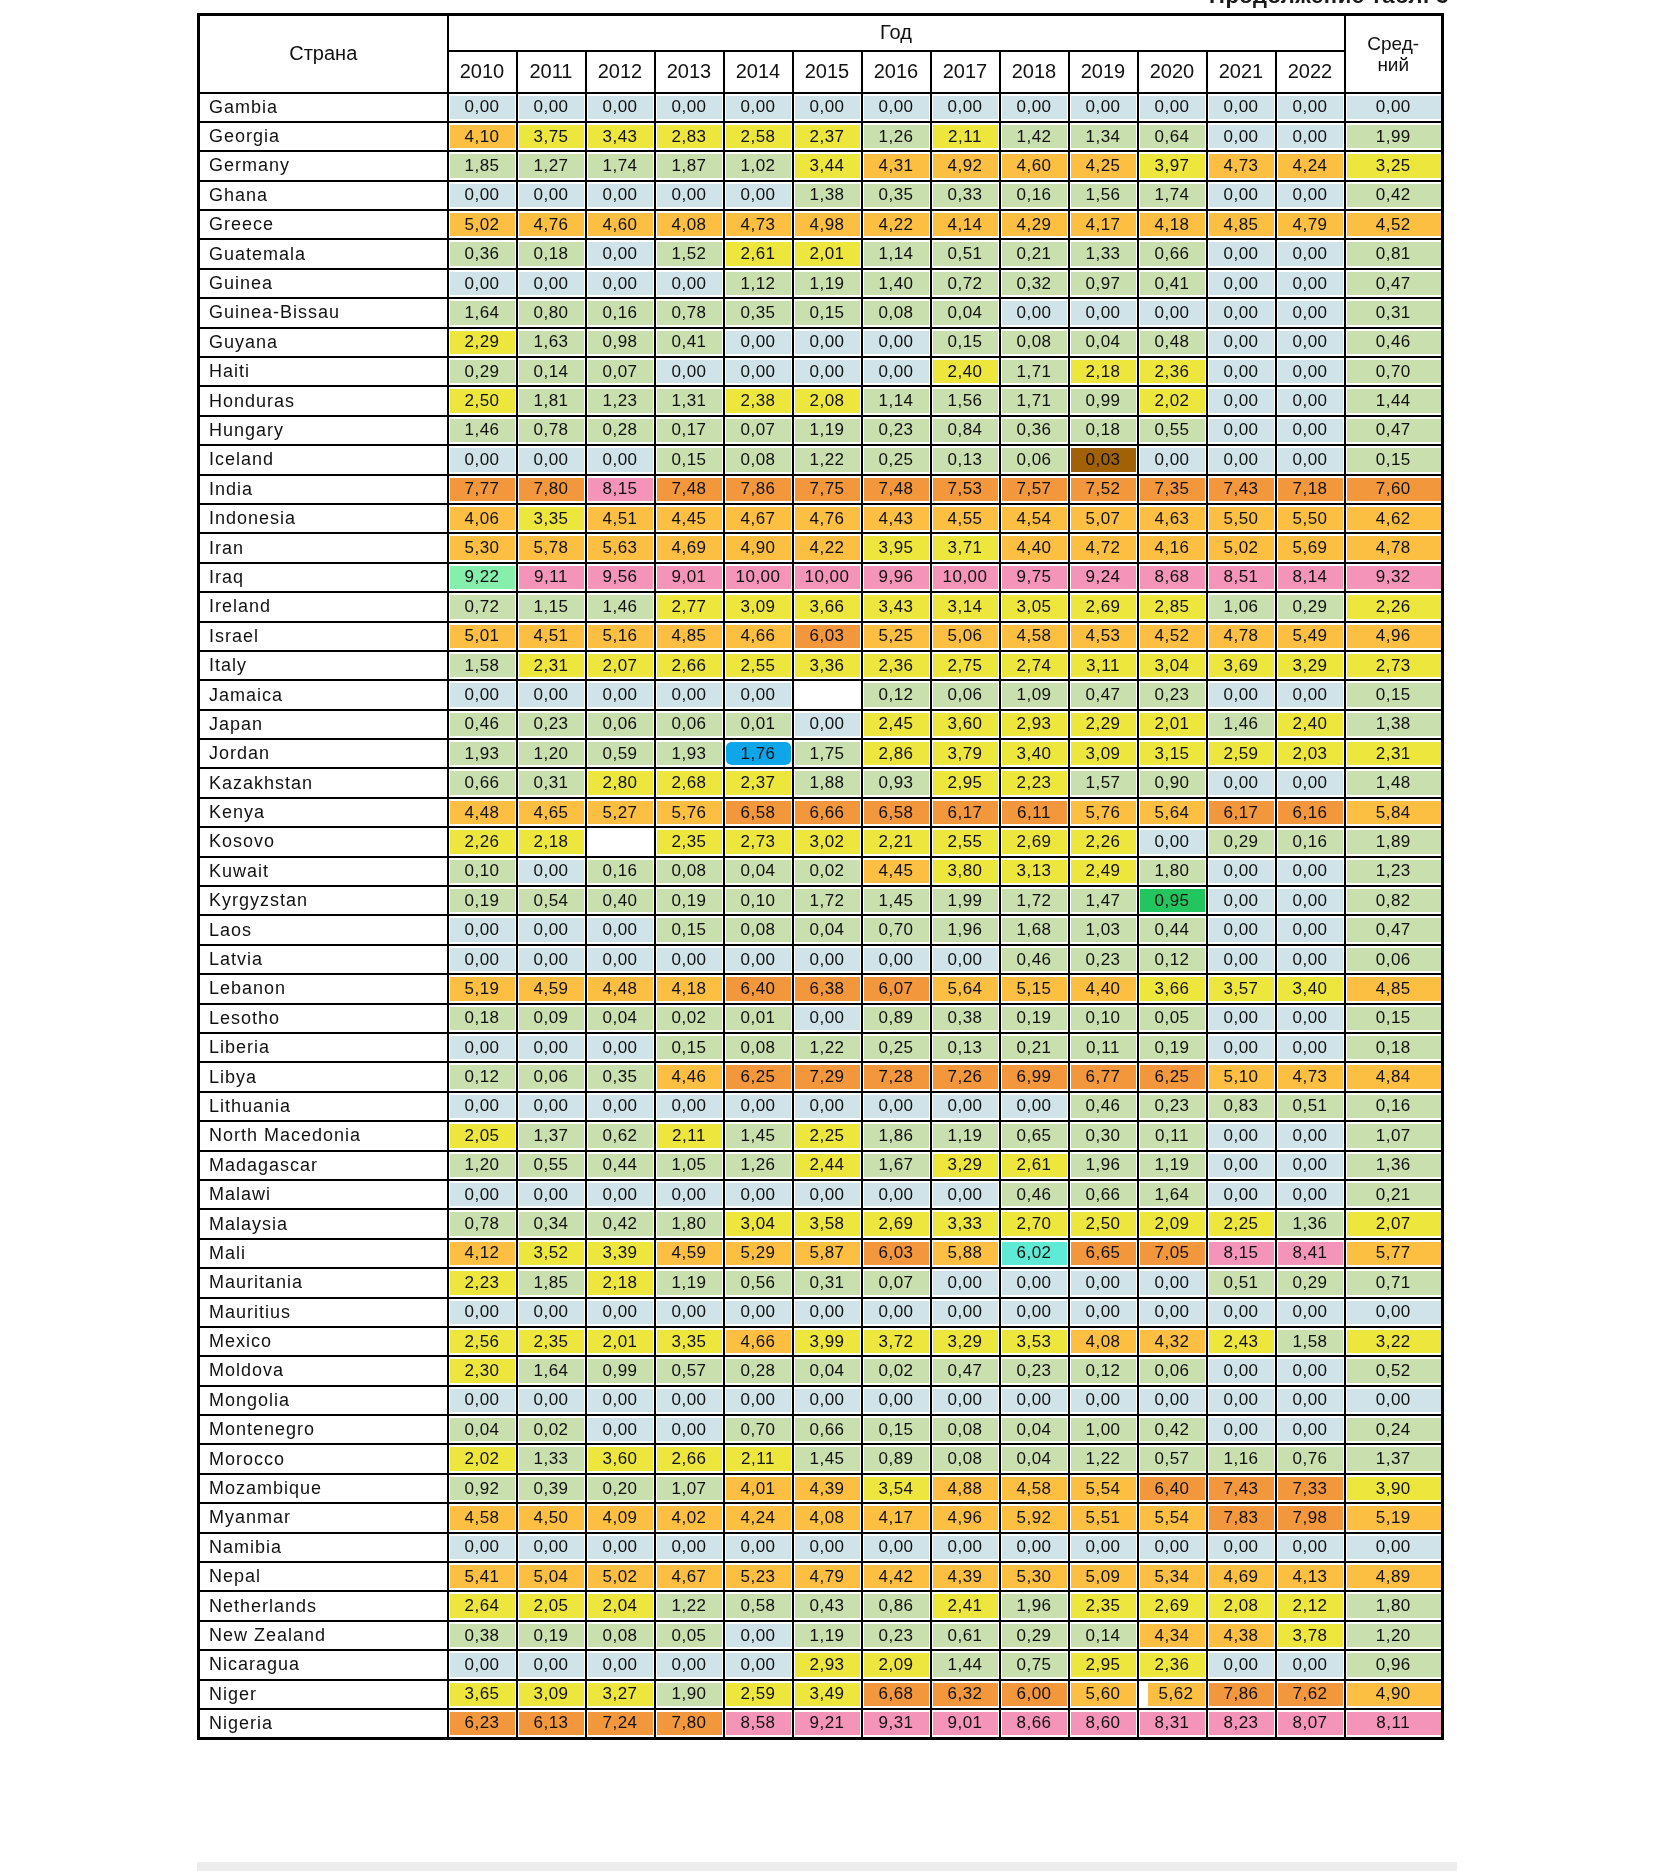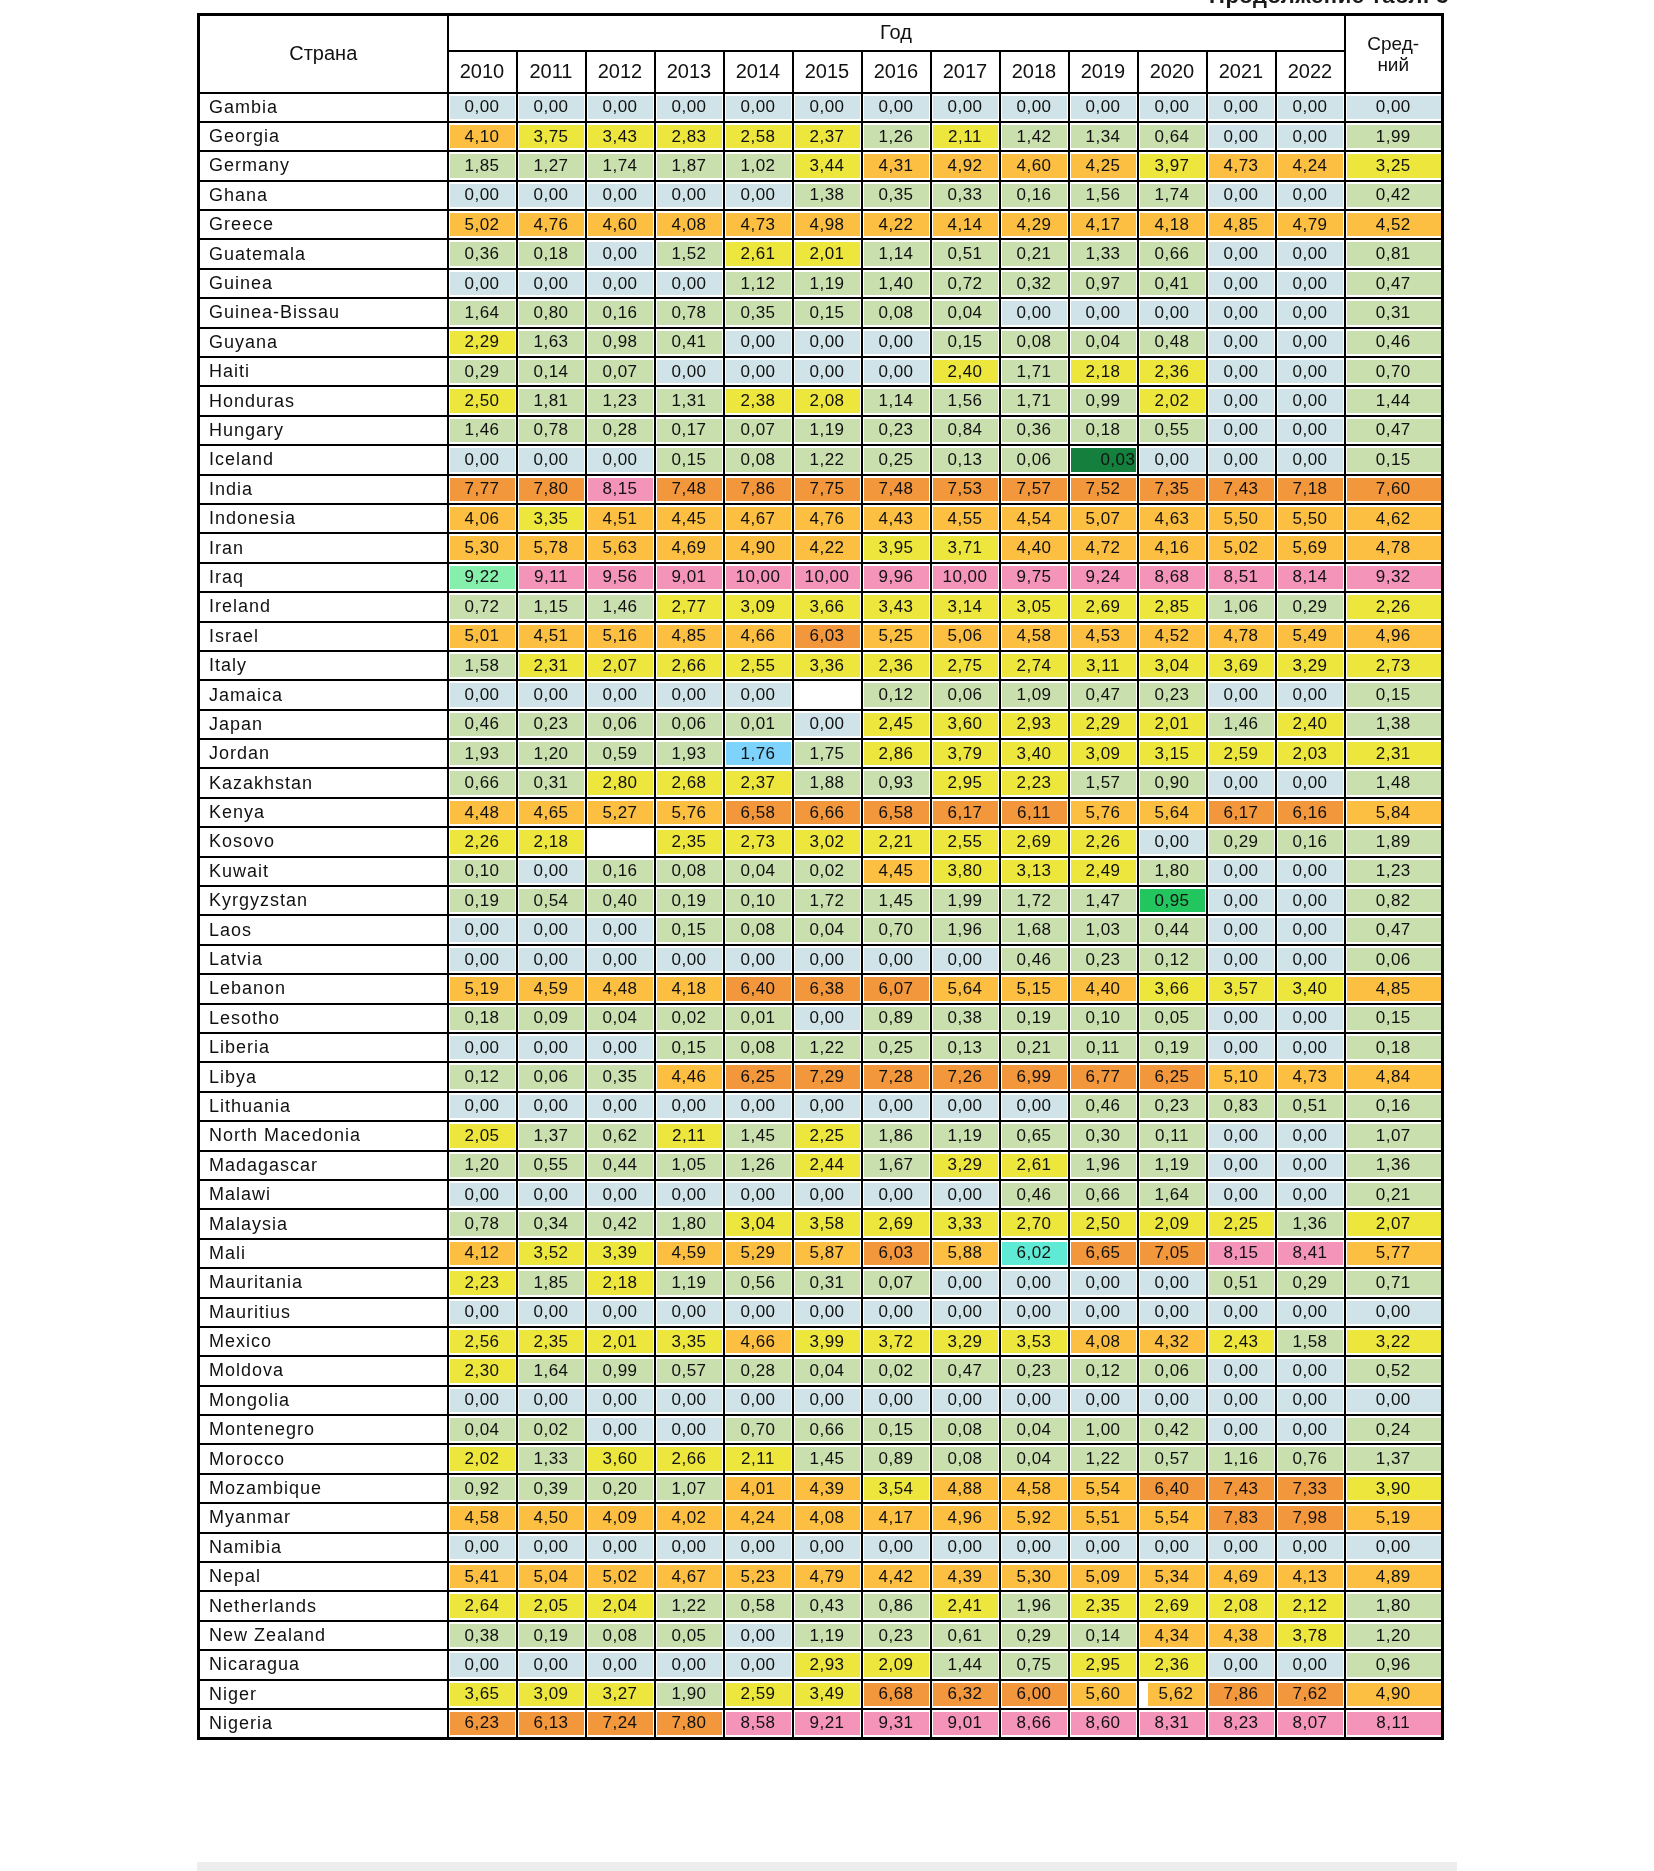--- a/index.html
+++ b/index.html
@@ -288,21 +288,21 @@
           <td class="country">Iceland</td>
           <td class="val" style="background-color: rgb(207, 227, 232);">0,00</td>
           <td class="val" style="background-color: rgb(207, 227, 232);">0,00</td>
           <td class="val" style="background-color: rgb(207, 227, 232);">0,00</td>
           <td class="val" style="background-color: rgb(201, 223, 174);">0,15</td>
           <td class="val" style="background-color: rgb(201, 223, 174);">0,08</td>
           <td class="val" style="background-color: rgb(201, 223, 174);">1,22</td>
           <td class="val" style="background-color: rgb(201, 223, 174);">0,25</td>
           <td class="val" style="background-color: rgb(201, 223, 174);">0,13</td>
           <td class="val" style="background-color: rgb(201, 223, 174);">0,06</td>
-          <td class="val" style="background-color: #15803d; text-align: right;">0,03</td>
+          <td class="val" style="background-color: #a16207;">0,03</td>
           <td class="val" style="background-color: rgb(207, 227, 232);">0,00</td>
           <td class="val" style="background-color: rgb(207, 227, 232);">0,00</td>
           <td class="val" style="background-color: rgb(207, 227, 232);">0,00</td>
           <td class="val avg" style="background-color: rgb(201, 223, 174);">0,15</td>
         </tr>
         <tr>
           <td class="country">India</td>
           <td class="val" style="background-color: rgb(243, 151, 61);">7,77</td>
           <td class="val" style="background-color: rgb(243, 151, 61);">7,80</td>
           <td class="val" style="background-color: rgb(244, 148, 184);">8,15</td>
@@ -453,21 +453,21 @@
           <td class="val" style="background-color: rgb(201, 223, 174);">1,46</td>
           <td class="val" style="background-color: rgb(237, 231, 61);">2,40</td>
           <td class="val avg" style="background-color: rgb(201, 223, 174);">1,38</td>
         </tr>
         <tr>
           <td class="country">Jordan</td>
           <td class="val" style="background-color: rgb(201, 223, 174);">1,93</td>
           <td class="val" style="background-color: rgb(201, 223, 174);">1,20</td>
           <td class="val" style="background-color: rgb(201, 223, 174);">0,59</td>
           <td class="val" style="background-color: rgb(201, 223, 174);">1,93</td>
-          <td class="val" style="background-color: #7dd3fc;">1,76</td>
+          <td class="val" style="background-color: #0ea5e9; border-radius: 8px;">1,76</td>
           <td class="val" style="background-color: rgb(201, 223, 174);">1,75</td>
           <td class="val" style="background-color: rgb(237, 231, 61);">2,86</td>
           <td class="val" style="background-color: rgb(237, 231, 61);">3,79</td>
           <td class="val" style="background-color: rgb(237, 231, 61);">3,40</td>
           <td class="val" style="background-color: rgb(237, 231, 61);">3,09</td>
           <td class="val" style="background-color: rgb(237, 231, 61);">3,15</td>
           <td class="val" style="background-color: rgb(237, 231, 61);">2,59</td>
           <td class="val" style="background-color: rgb(237, 231, 61);">2,03</td>
           <td class="val avg" style="background-color: rgb(237, 231, 61);">2,31</td>
         </tr>

